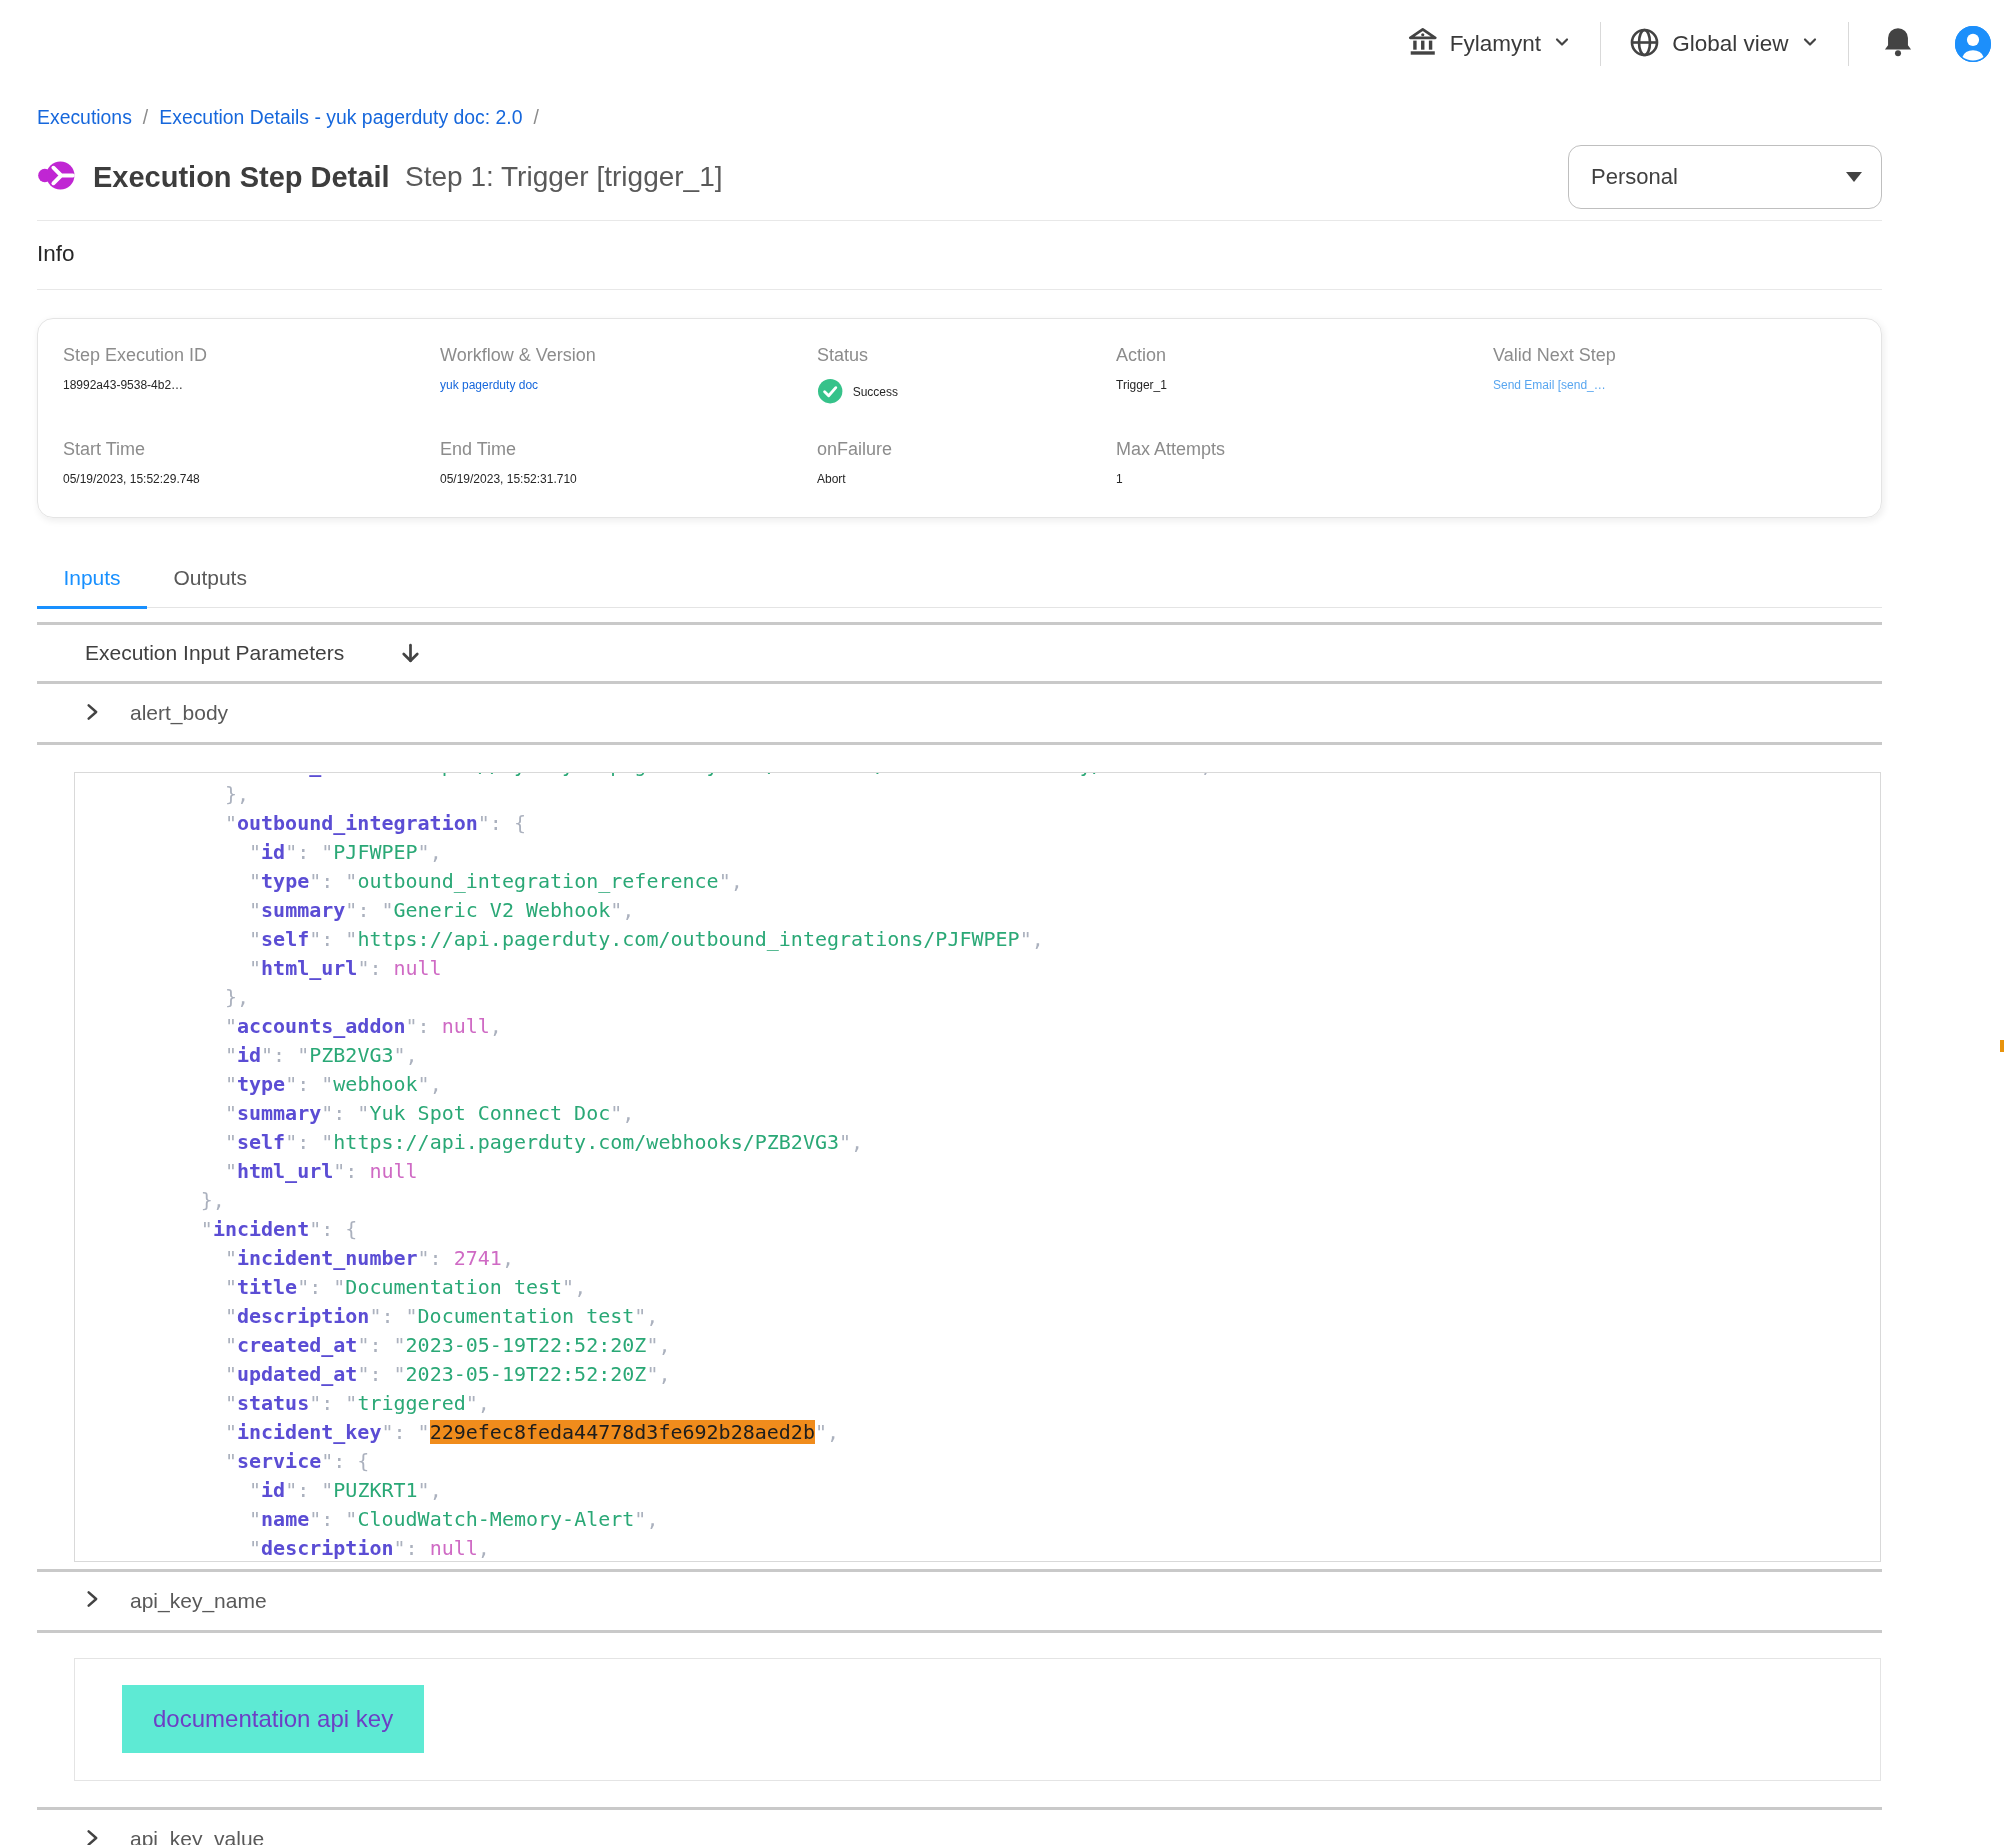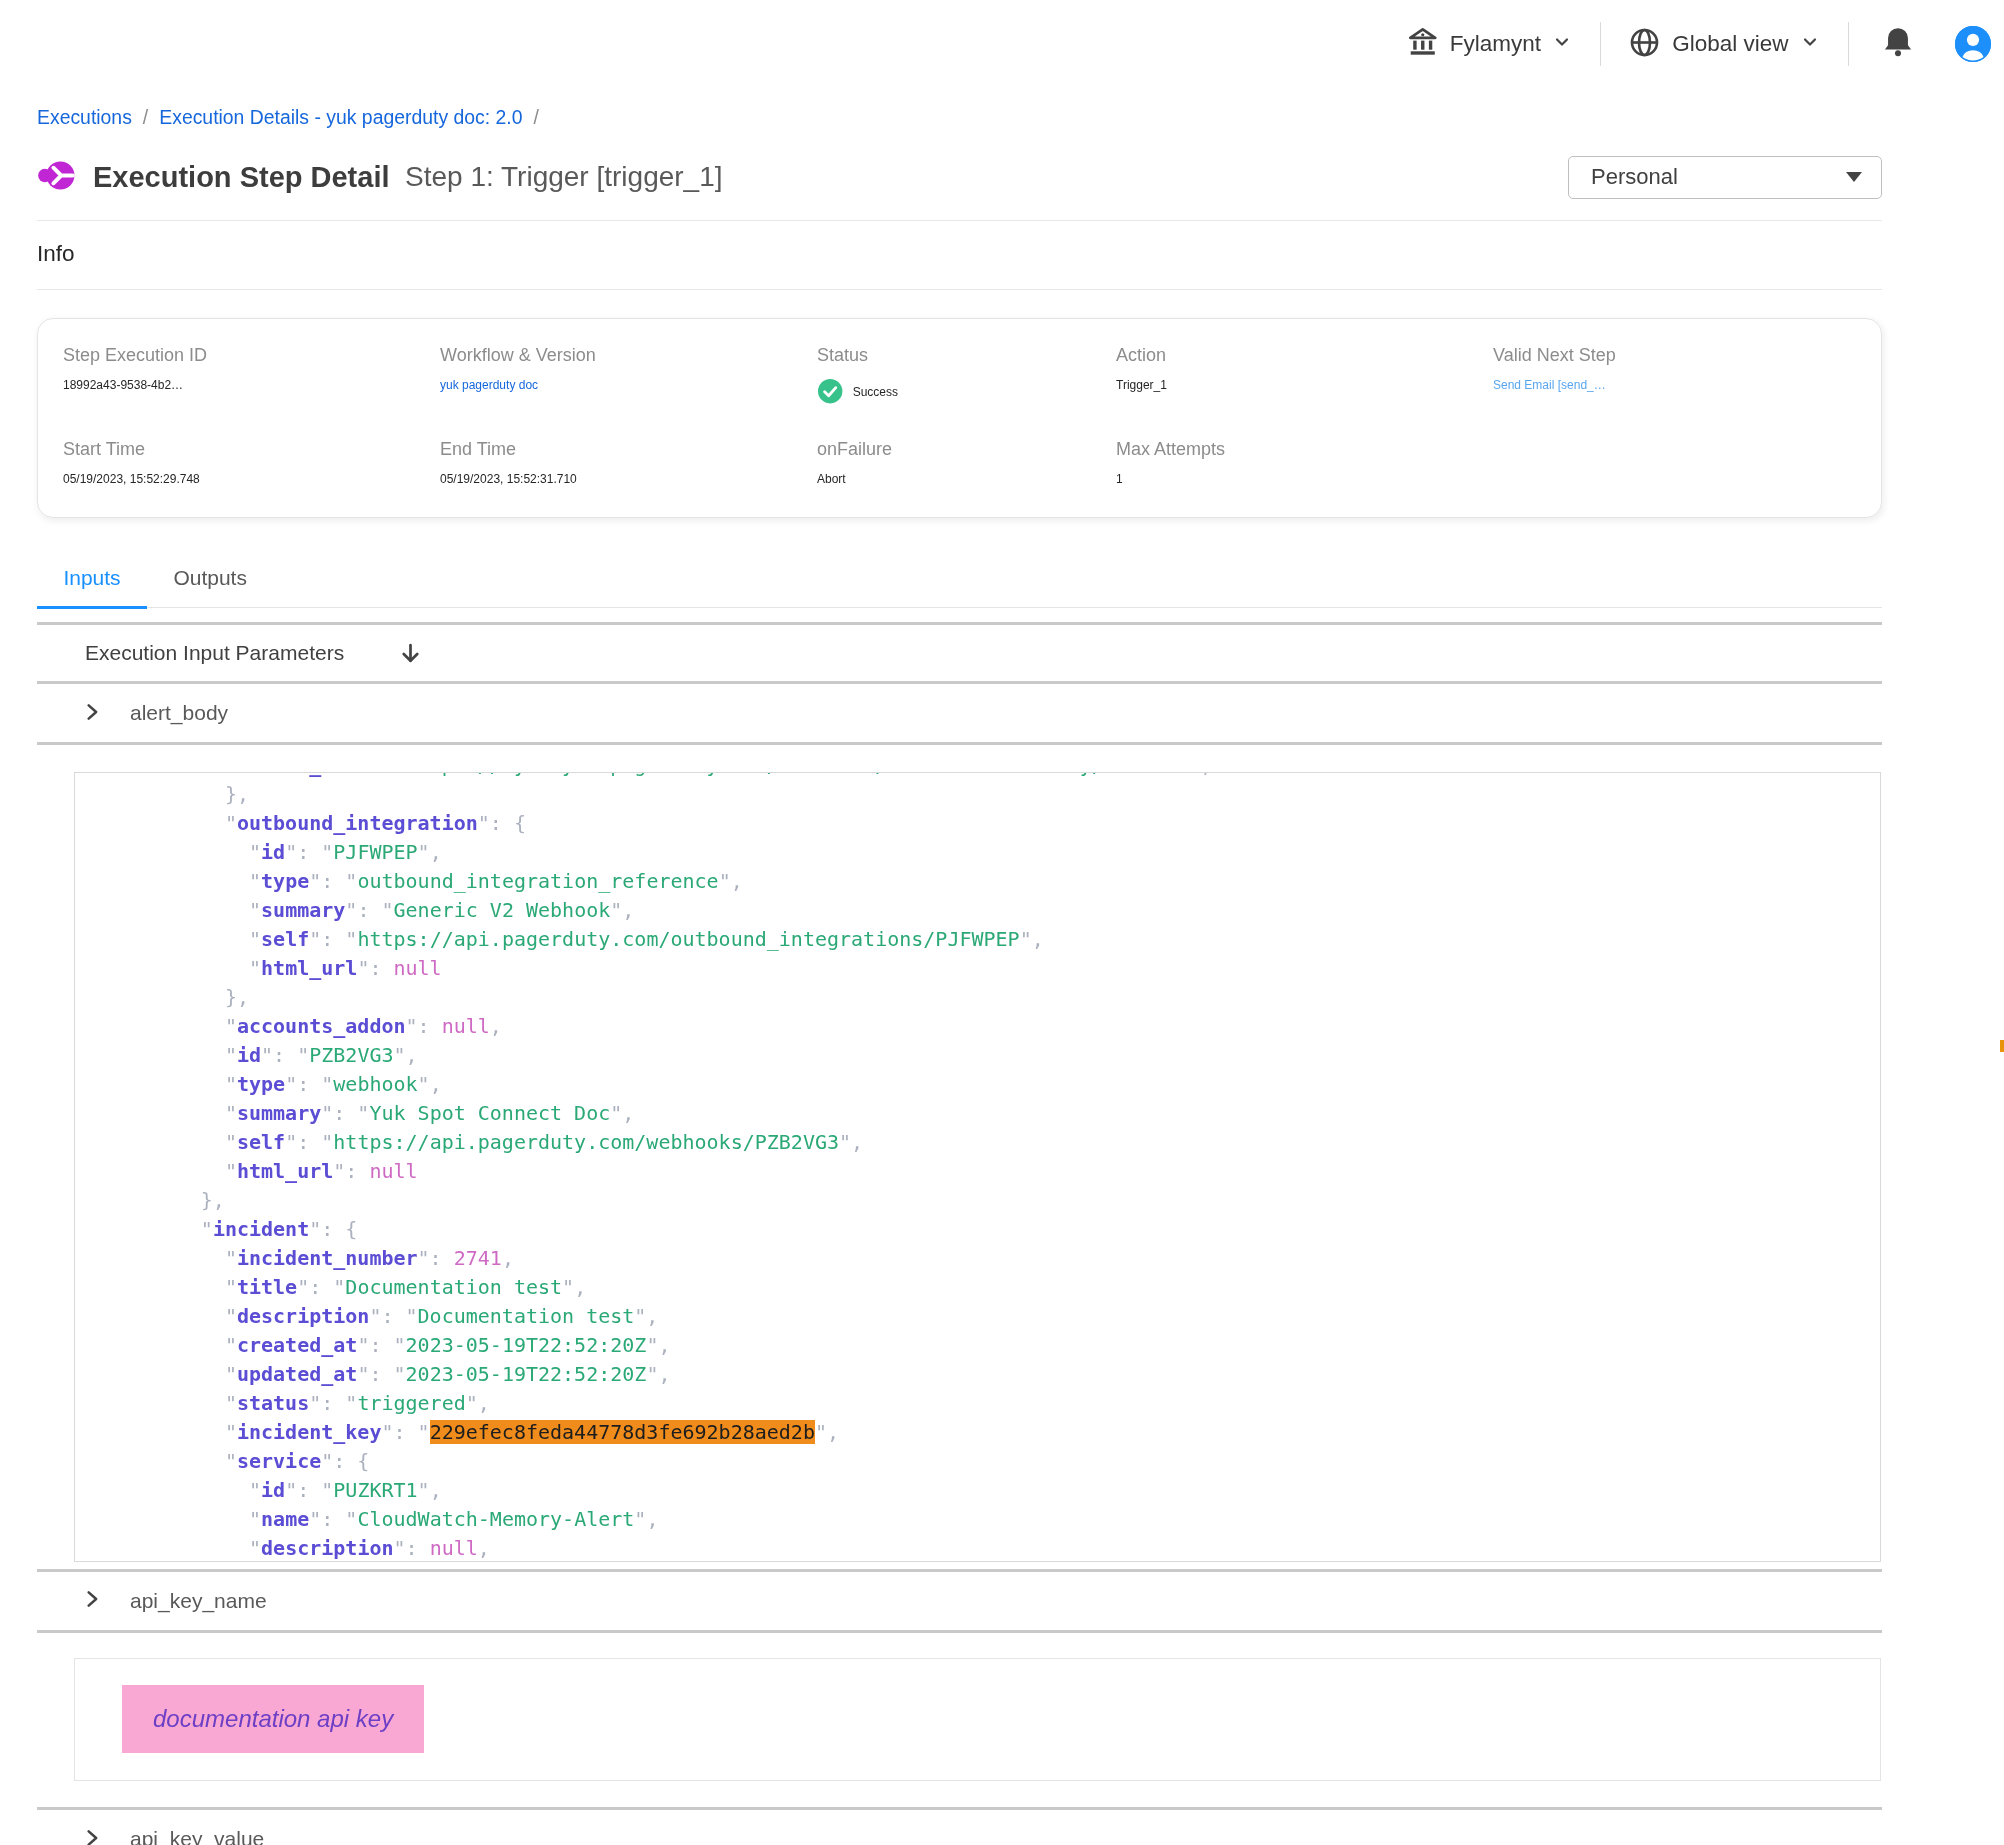--- a/index.html
+++ b/index.html
@@ -17,21 +17,21 @@
   .bell { margin-left:4.7px; }
   
   .content { margin:0 123px 0 37px; position:relative; }
   .breadcrumb { padding-top:18.7px; font-size:19.4px; }
   .breadcrumb a { color:#1667dc; text-decoration:none; cursor:pointer; }
   .bc-sep { color:#8c8c8c; margin:0 11px; }
   .header-row { display:flex; align-items:center; margin-top:23px; height:51px; }
   .logo-icon { margin-right:17px; flex:0 0 auto; }
   .page-title { font-size:29px; font-weight:bold; color:#3d3d3d; }
   .page-subtitle { font-size:28px; color:#595959; margin-left:15.5px; }
-  .scope-select { margin-left:auto; width:314px; height:43px; border:1.6px solid #bfbfbf; border-radius:5px;
+  .scope-select { margin-left:auto; width:314px; height:64px; border:1.6px solid #bfbfbf; border-radius:13px;
     display:flex; align-items:center; padding:0 18.7px 0 22px; cursor:pointer; }
   .scope-label { font-size:22px; color:#404040; }
   .caret-down { margin-left:auto; width:0; height:0; border-left:8.5px solid transparent; border-right:8.5px solid transparent; border-top:10px solid #434343; }
   hr.thin { border:none; border-top:1.6px solid #e8e8e8; margin-top:17px; }
   hr.thin2 { border:none; border-top:1.6px solid #e8e8e8; margin-top:22px; }
   .info-heading { font-size:22.5px; color:#262626; margin-top:20px; }
   
   .info-card { margin-top:28px; border:0.8px solid #e4e4e4; border-radius:16px; box-shadow:1.6px 2.3px 7.8px rgba(0,0,0,0.07);
     padding:26.4px 0 31px 25px; display:grid; grid-template-columns:377px 377px 299px 377px auto; row-gap:34px; }
   .field-label { font-size:18px; color:#8c8c8c; }
@@ -55,21 +55,21 @@
   .code-block { margin:26.4px 0 0 37px; width:1807px; height:790px; border:0.8px solid #d9d9d9; overflow:hidden; background:#ffffff; }
   .code-pre { margin-top:-22px; padding-left:29.5px; font-family:"DejaVu Sans Mono", monospace; font-size:20px; line-height:29px; white-space:pre; }
   .cl { height:29px; }
   .tk-p { color:#abb1be; }
   .tk-k { color:#5b4dd4;font-weight:bold; }
   .tk-s { color:#2aa876; }
   .tk-n { color:#cf6ac4; }
   .tk-h { color:#1d1d1d; background:#f08c1c; }
   
   .value-box { margin:25px 0 0 37px; width:1807px; height:123px; border:0.8px solid #e4e4e4; display:flex; align-items:center; padding-left:47px; }
-  .chip { background:#f9a8d4; padding:20px 31px; font-size:24px; color:#6c3fc5;font-style:italic; }
+  .chip { background:#5eead4; padding:20px 31px; font-size:24px; color:#6c3fc5; }
   .mt34 { margin-top:26.4px; }
   .mt9 { margin-top:7px; }
   
   .scroll-marker { position:absolute; right:0; top:1040px; width:4.7px; height:12.4px; background:#e8930c; }
 </style>
 </head>
 <body>
 
 <div class="topbar">
   <div class="tb-group">

